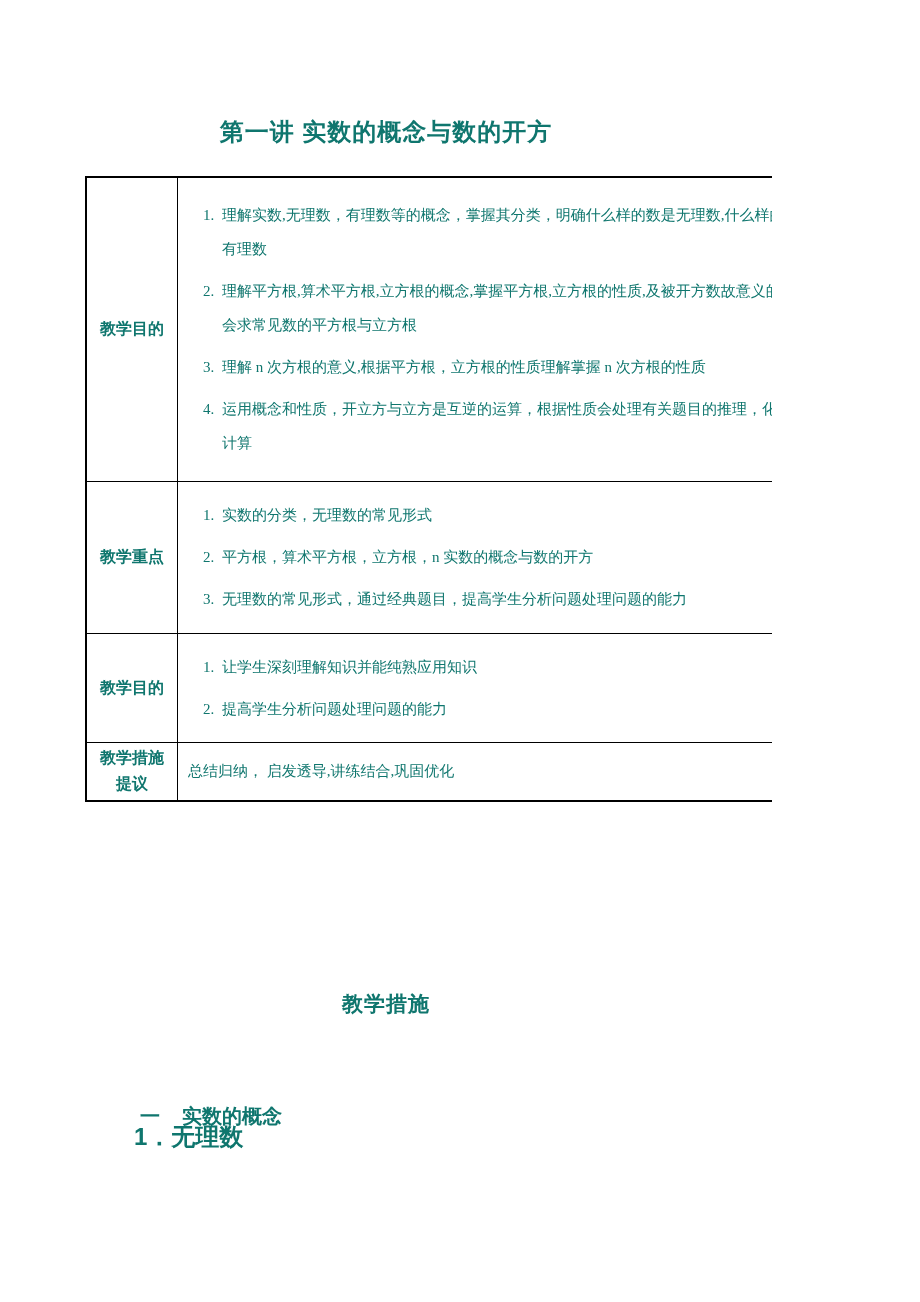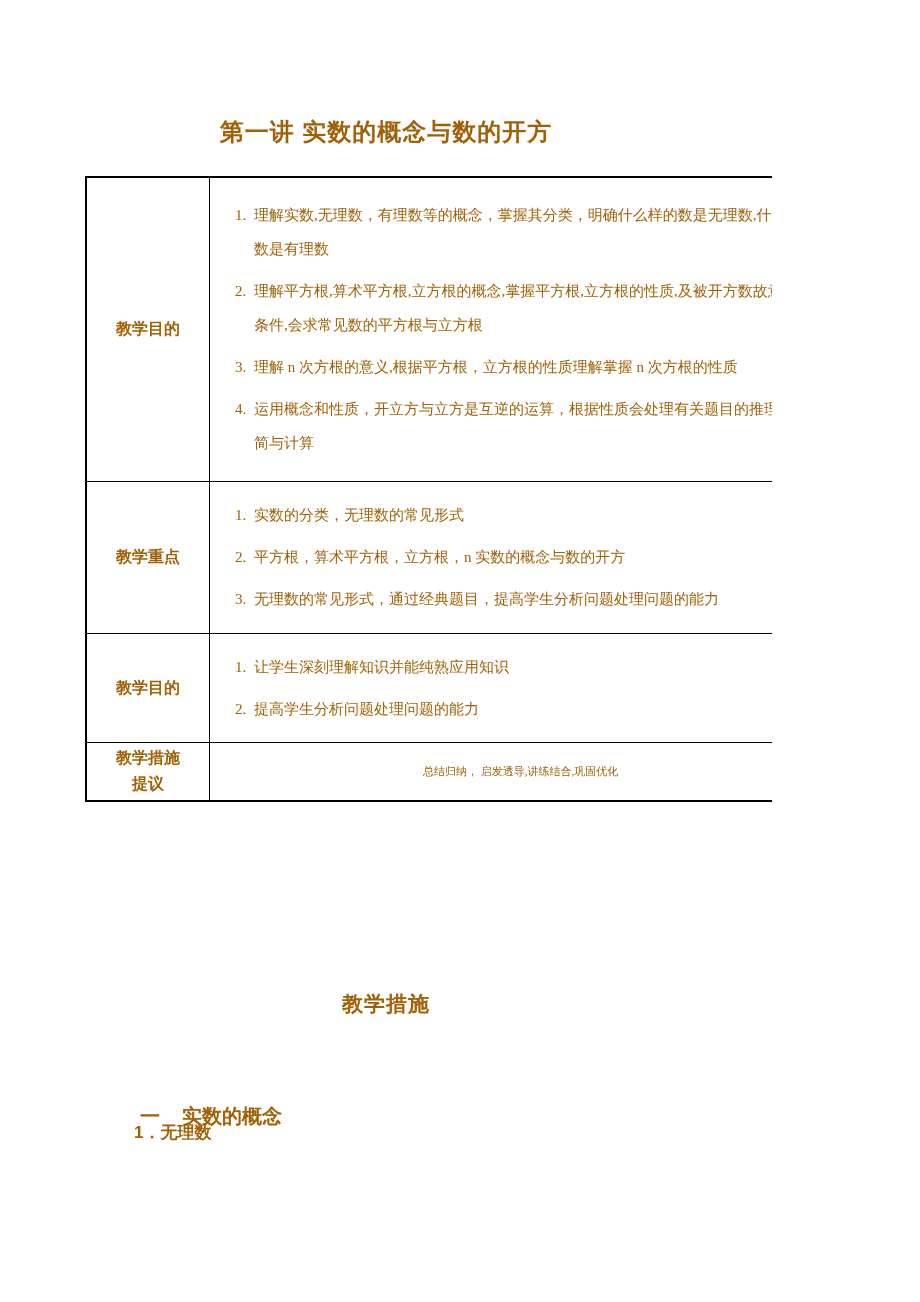--- a/index.html
+++ b/index.html
@@ -1,21 +1,21 @@
 <!DOCTYPE html>
 <html><head>
 <meta charset="utf-8">
 <style>
   html, body { margin: 0; padding: 0; background: #ffffff; }
   .page {
     position: relative;
     width: 772px;
     height: 1302px;
     background: #ffffff;
-    color: #a16207;
+    color: #0f766e;
     font-family: "Liberation Serif", serif;
     overflow: hidden;
   }
 
   
   .doc-title {
     position: absolute;
     top: 116px;
     left: 0;
     width: 100%;
@@ -39,21 +39,21 @@
   table.info-table td { border: 1px solid #000; }
 
   td.label-cell {
     width: 90px;
     text-align: center;
     vertical-align: middle;
     font-family: "Liberation Sans", sans-serif;
     font-weight: 700;
     font-size: 16px;
     line-height: 26px;
-    padding: 0 16px;
+    padding: 0 0;
   }
   td.content-cell {
     vertical-align: middle;
     padding: 4px 14px 4px 0;
     font-size: 15px;
   }
   ol.items {
     margin: 0;
     padding-left: 40px;
     font-size: 15px;
@@ -62,23 +62,22 @@
     line-height: 34px;
     margin: 8px 0;
     padding-left: 4px;
   }
   .row-objectives  { height: 304px; }
   .row-keypoints   { height: 152px; }
   .row-difficulty  { height: 109px; }
   .row-measures    { height: 59px; }
   .measures-text {
     padding-left: 10px;
-    font-size: 11px;
+    font-size: 15px;
     line-height: 24px;
-    text-align: center;
   }
 
   
   .knowledge-heading {
     position: absolute;
     top: 990px;
     left: 0;
     width: 100%;
     text-align: center;
     font-family: "Liberation Sans", sans-serif;
@@ -95,21 +94,21 @@
     font-size: 20px;
     margin-top: 47px;
   }
   .section-heading .marker { display: inline-block; margin-right: 22px; }
   .subsection-heading {
     position: absolute;
     top: 1121px;
     left: 134px;
     font-family: "Liberation Sans", sans-serif;
     font-weight: 700;
-    font-size: 17px;
+    font-size: 24px;
   }
 </style>
 </head>
 <body>
 
 <div class="page">
 
   <div class="doc-title">第一讲 实数的概念与数的开方</div>
 
   <table class="info-table">

